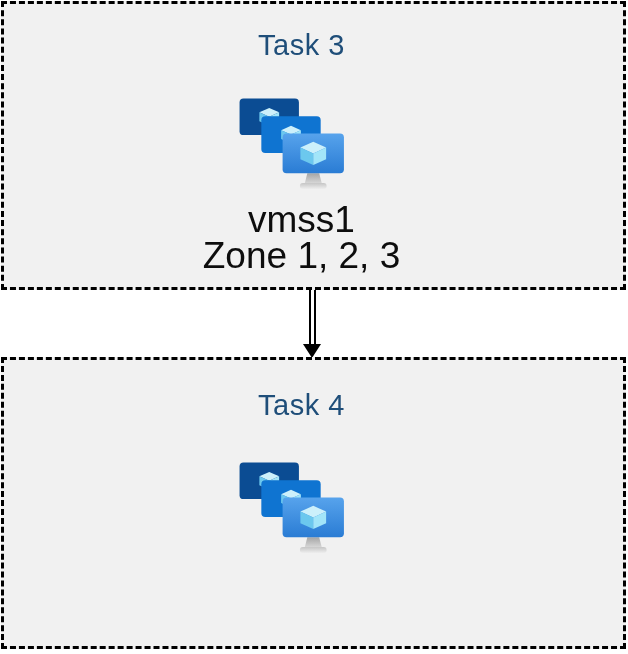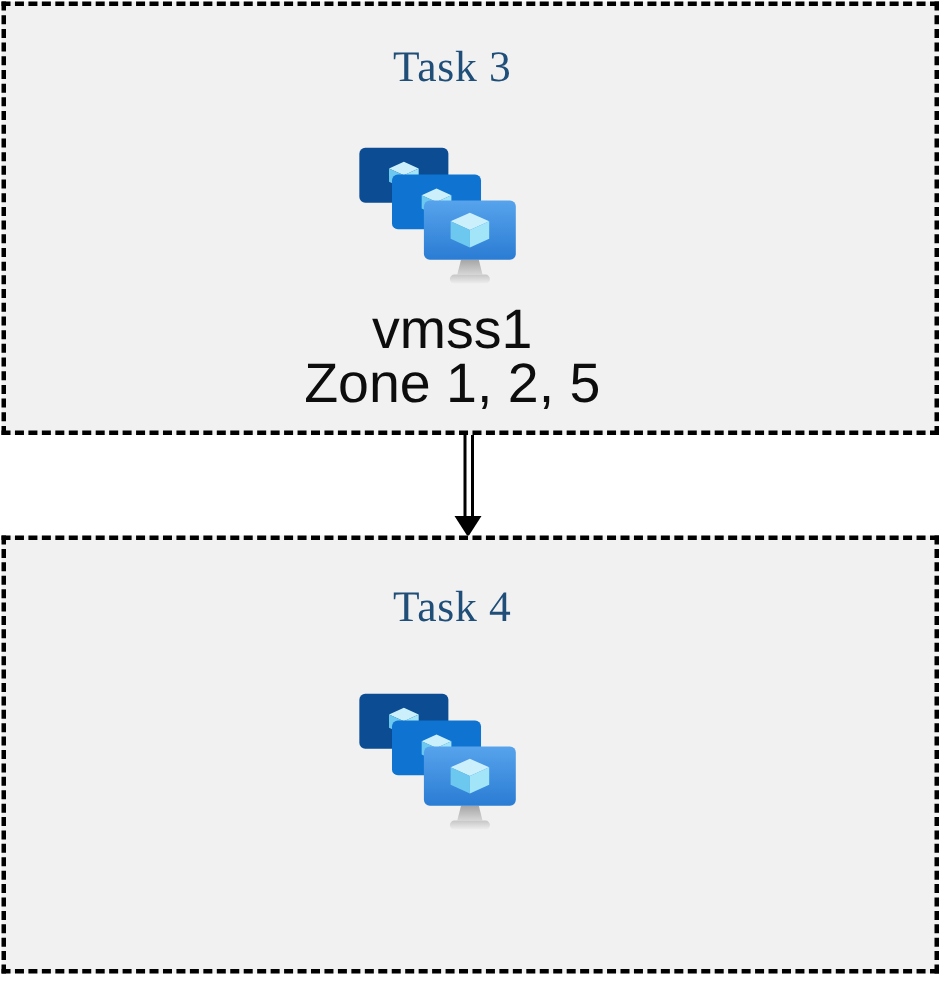--- a/index.html
+++ b/index.html
@@ -34,21 +34,20 @@
     flex-direction: column;
     align-items: center;
     transform: translateX(-12px);
   }
 
   .task-title {
     font-size: 29px;
     line-height: 38px;
     color: var(--title-text, #1f4e79);
     letter-spacing: 0.5px;
-    font-family: Liberation Serif, serif;
   }
   .top    .task-title { margin-top: 22px; }
   .bottom .task-title { margin-top: 26px; }
 
   .vmss-icon { width: 105px; height: 92px; margin-right: 20px; }
   .top    .vmss-icon { margin-top: 34px; }
   .bottom .vmss-icon { margin-top: 38px; }
 
   .box-label {
     text-align: center;
@@ -122,21 +121,21 @@
 <div class="canvas">
 
   <div class="task-box top">
     <div class="box-content">
       <div class="task-title">Task 3</div>
       <svg class="vmss-icon" viewBox="0 0 106 93">
         <use href="#vmss-symbol"></use>
       </svg>
       <div class="box-label">
         <div>vmss1</div>
-        <div>Zone 1, 2, 5</div>
+        <div>Zone 1, 2, 3</div>
       </div>
     </div>
   </div>
 
   <div class="connector">
     <div class="arrow-shaft"></div>
     <div class="arrow-head"></div>
   </div>
 
   <div class="task-box bottom">

